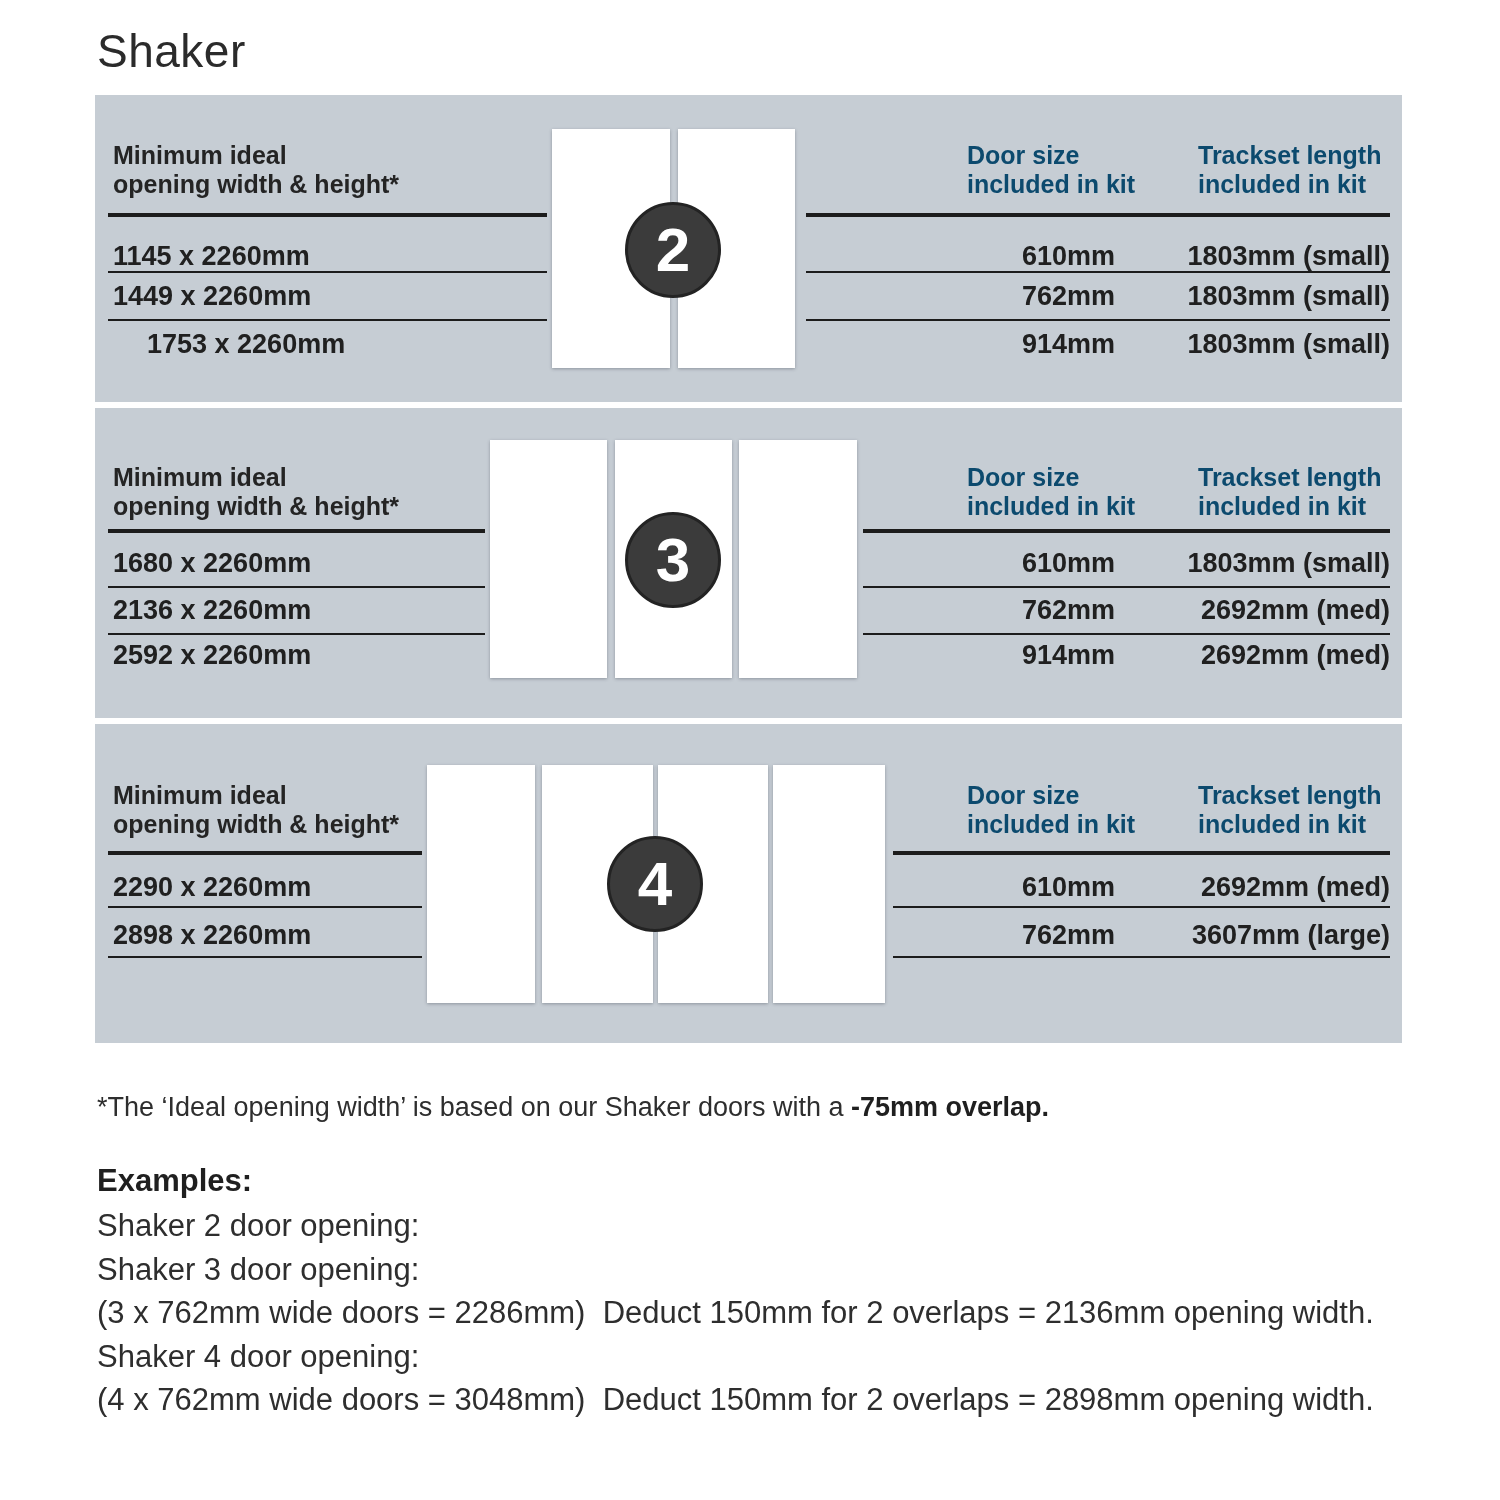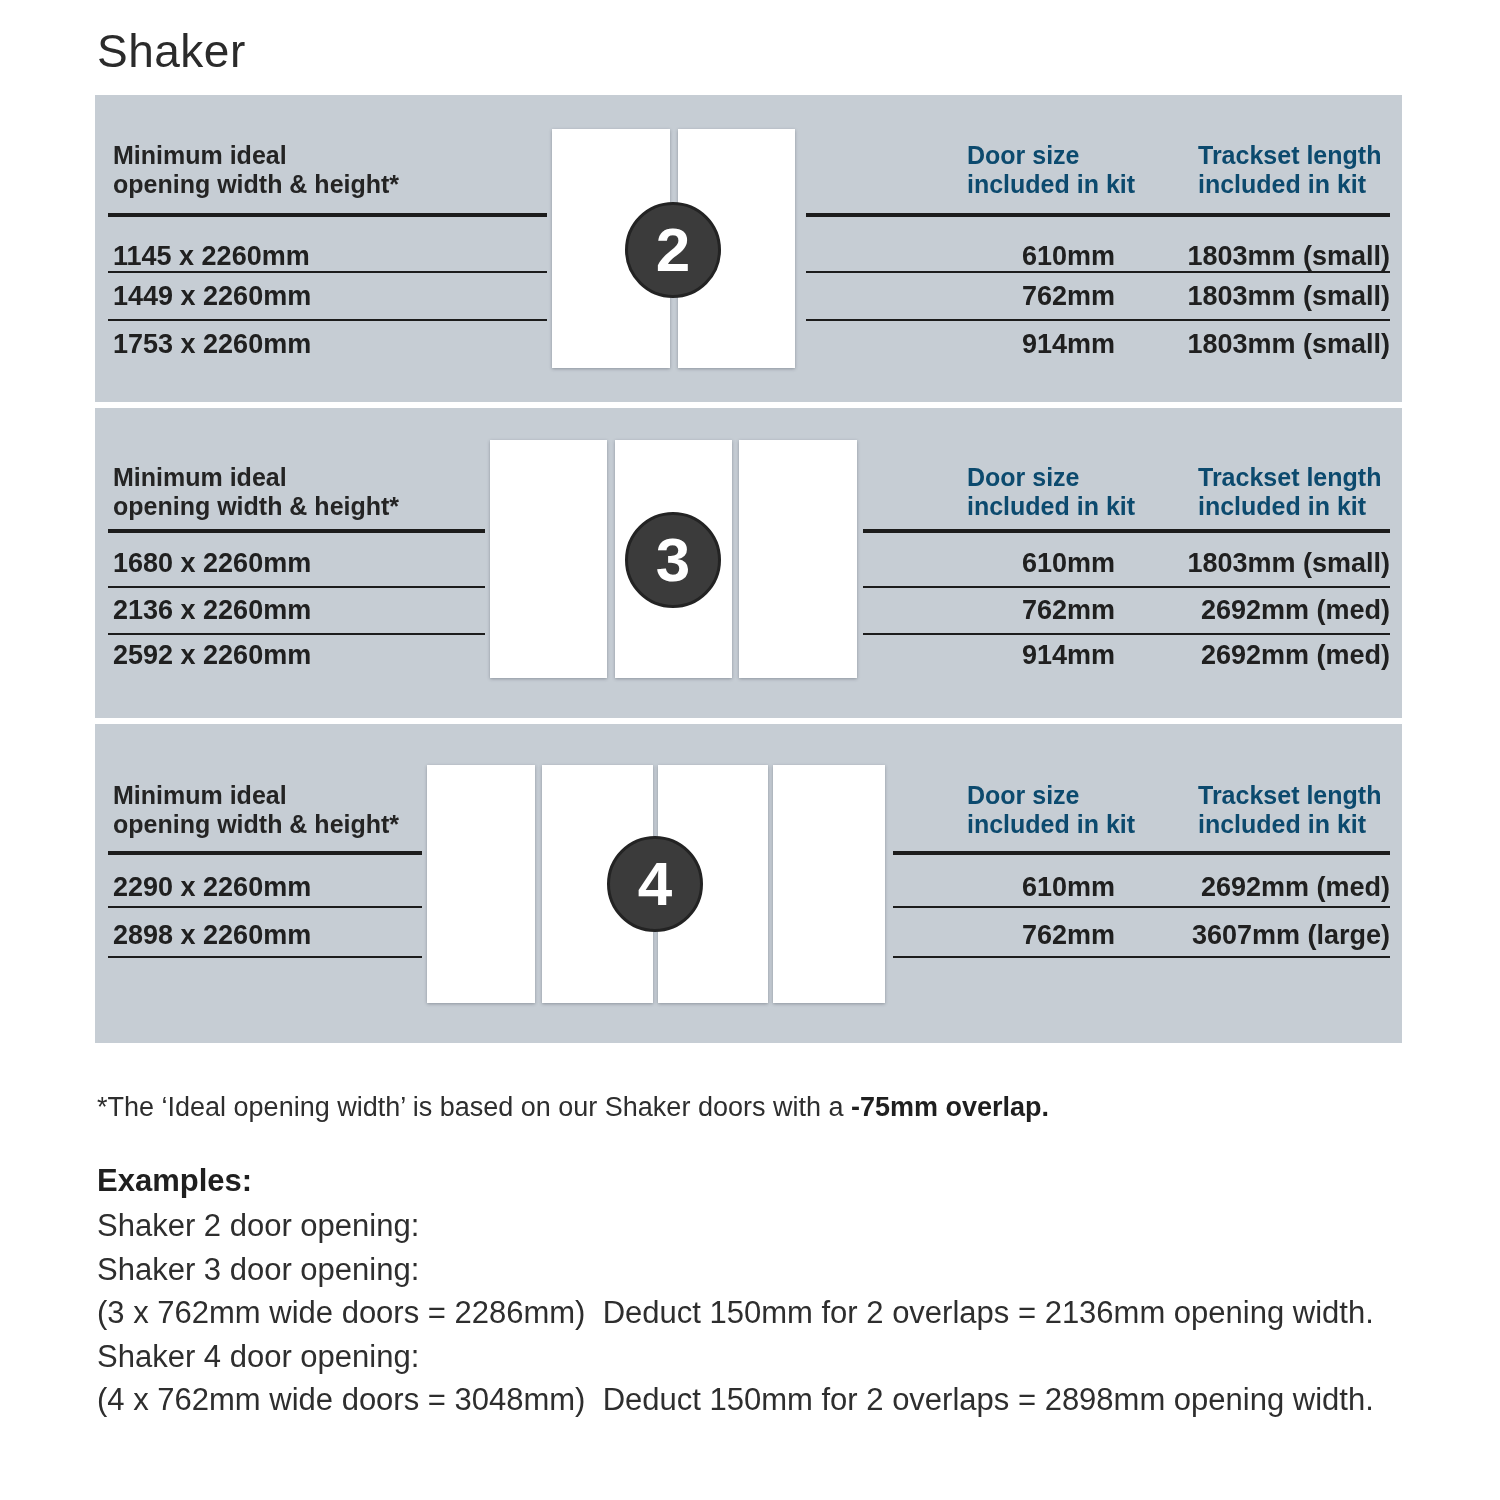--- a/index.html
+++ b/index.html
@@ -37,21 +37,21 @@
   #p3 .rt-rule{left:798px;width:497px;}
   #p1 .rule-h{top:118px;} #p1 .rule-1{top:176px;} #p1 .rule-2{top:224px;}
   #p2 .rule-h{top:121px;} #p2 .rule-1{top:178px;} #p2 .rule-2{top:225px;}
   #p3 .rule-h{top:127px;} #p3 .rule-1{top:182px;} #p3 .rule-2{top:232px;}
 
   
   .val{position:absolute;font-size:27px;line-height:30px;font-weight:bold;color:#202020;white-space:nowrap;}
   .open-val{left:18px;}
   .ds-val{right:287px;text-align:right;}
   .ts-val{right:12px;text-align:left;}
-  #p1 .ry1{top:138px;margin-top:8px;} #p1 .ry2{top:186px;} #p1 .ry3{top:234px;}
+  #p1 .ry1{top:138px;margin-top:8px;} #p1 .ry2{top:186px;} #p1 .ry3{top:234px;margin-left:34px;}
   #p2 .ry1{top:140px;} #p2 .ry2{top:187px;} #p2 .ry3{top:232px;}
   #p3 .ry1{top:148px;} #p3 .ry2{top:196px;}
 
   
   .door{position:absolute;background:#ffffff;box-shadow:0 1px 3px rgba(40,50,60,.35);}
   #p1 .door{top:34px;height:239px;}
   #p1 .d1{left:457px;width:118px;} #p1 .d2{left:583px;width:117px;}
   #p2 .door{top:32px;height:238px;}
   #p2 .d1{left:395px;width:117px;} #p2 .d2{left:520px;width:117px;} #p2 .d3{left:644px;width:118px;}
   #p3 .door{top:41px;height:238px;}

